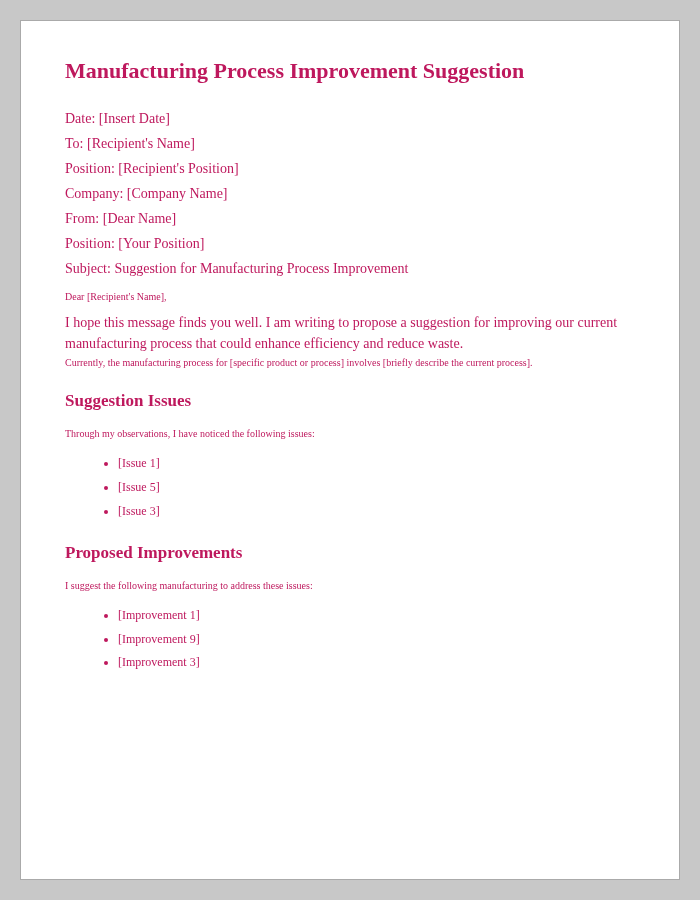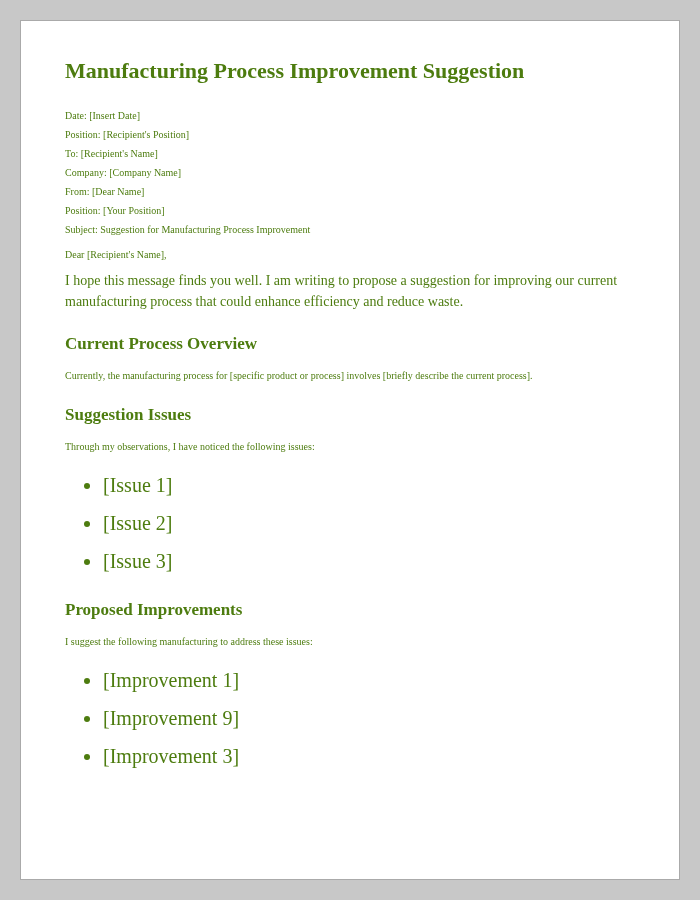--- a/index.html
+++ b/index.html
@@ -18,34 +18,34 @@
       font-family: 'Times New Roman', Times, serif;
     }
 
     .document-container {
       background-color: #ffffff;
       width: 660px;
       min-height: 860px;
       border: 1px solid #aaa;
       padding: 36px 44px 36px 44px;
       font-size: 14px;
-      color: #4d7c0f;
+      color: #be185d;
       line-height: 1.5;
     }
 
     .doc-title {
       font-size: 22px;
       font-weight: bold;
       margin-bottom: 22px;
       line-height: 1.3;
     }
 
     .meta-line {
       margin-bottom: 4px;
-      font-size: 10px;
+      font-size: 14px;
     }
 
     .salutation {
       margin-top: 10px;
       margin-bottom: 8px;
       font-size: 10px;
     }
 
     .intro-paragraph {
       font-size: 14px;
@@ -60,55 +60,54 @@
     }
 
     .section-paragraph {
       font-size: 10px;
       margin-bottom: 12px;
       line-height: 1.55;
     }
 
     .issues-list {
       list-style-type: disc;
-      margin-left: 38px;
+      margin-left: 53px;
       margin-bottom: 12px;
-      font-size: 20px;
+      font-size: 12px;
       line-height: 1.8;
     }
 
     .issues-list li {
       margin-bottom: 2px;
     }
   </style>
 </head>
 <body>
 
 <div class="document-container">
   <h1 class="doc-title">Manufacturing Process Improvement Suggestion</h1>
 
   <p class="meta-line">Date: [Insert Date]</p>
+  <p class="meta-line">To: [Recipient's Name]</p>
   <p class="meta-line">Position: [Recipient's Position]</p>
-  <p class="meta-line">To: [Recipient's Name]</p>
   <p class="meta-line">Company: [Company Name]</p>
   <p class="meta-line">From: [Dear Name]</p>
   <p class="meta-line">Position: [Your Position]</p>
   <p class="meta-line">Subject: Suggestion for Manufacturing Process Improvement</p>
 
   <p class="salutation">Dear [Recipient's Name],</p>
   <p class="intro-paragraph">I hope this message finds you well. I am writing to propose a suggestion for improving our current manufacturing process that could enhance efficiency and reduce waste.</p>
 
-  <h2 class="section-heading">Current Process Overview</h2>
   <p class="section-paragraph">Currently, the manufacturing process for [specific product or process] involves [briefly describe the current process].</p>
 
   <h2 class="section-heading">Suggestion Issues</h2>
   <p class="section-paragraph">Through my observations, I have noticed the following issues:</p>
   <ul class="issues-list">
     <li>[Issue 1]</li>
-    <li>[Issue 2]</li>
+    <li>[Issue 5]</li>
     <li>[Issue 3]</li>
   </ul>
 
   <h2 class="section-heading">Proposed Improvements</h2>
   <p class="section-paragraph">I suggest the following manufacturing to address these issues:</p>
   <ul class="issues-list">
     <li>[Improvement 1]</li>
     <li>[Improvement 9]</li>
     <li>[Improvement 3]</li>
   </ul>

